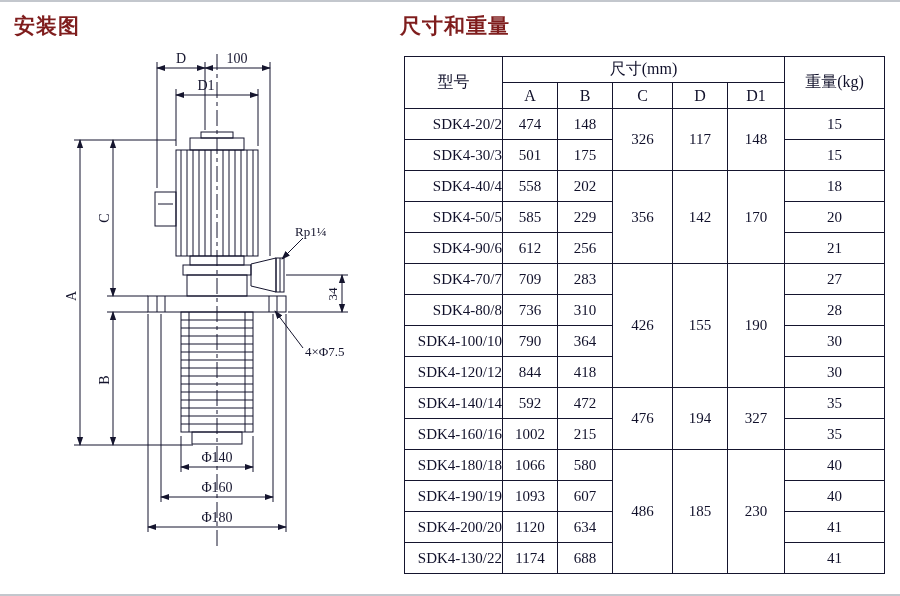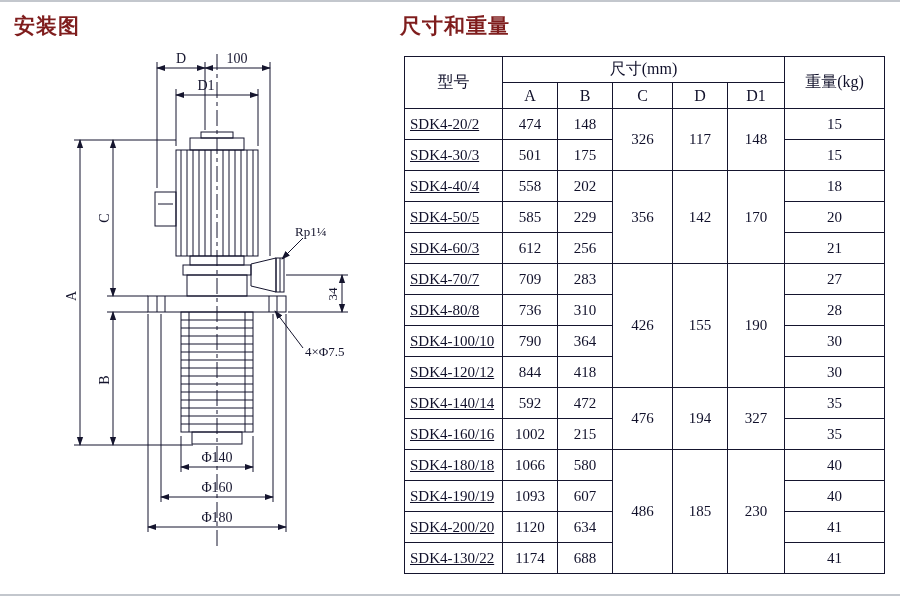--- a/index.html
+++ b/index.html
@@ -21,21 +21,21 @@
   svg.diagram text.small { font-size:13px; }
   .table-wrap { position:absolute; left:404px; top:56px; }
   table { border-collapse:collapse; table-layout:fixed; width:480px; }
   th, td {
     border:1px solid #15152e; text-align:center;
     font-weight:normal; font-size:15px; color:#10102a;
     overflow:hidden; white-space:nowrap;
   }
   thead th { height:26px; font-size:16px; }
   tbody td { height:31px; }
-  td.model { text-align:left; padding-left:5px;text-decoration:underline; }
+  td.model { text-align:right; padding-left:5px; }
 </style>
 </head>
 <body>
 
 <div class="frame"></div>
 
 <div class="title" id="diagram-title">安装图</div>
 <div class="title" id="table-title">尺寸和重量</div>
 
 <svg class="diagram" width="400" height="550" viewBox="0 0 400 550">
@@ -242,21 +242,21 @@
           <td rowspan="3">170</td>
           <td>18</td>
         </tr>
         <tr>
           <td class="model">SDK4-50/5</td>
           <td>585</td>
           <td>229</td>
           <td>20</td>
         </tr>
         <tr>
-          <td class="model">SDK4-60/3</td>
+          <td class="model">SDK4-90/6</td>
           <td>612</td>
           <td>256</td>
           <td>21</td>
         </tr>
         <tr>
           <td class="model">SDK4-70/7</td>
           <td>709</td>
           <td>283</td>
           <td rowspan="4">426</td>
           <td rowspan="4">155</td>

